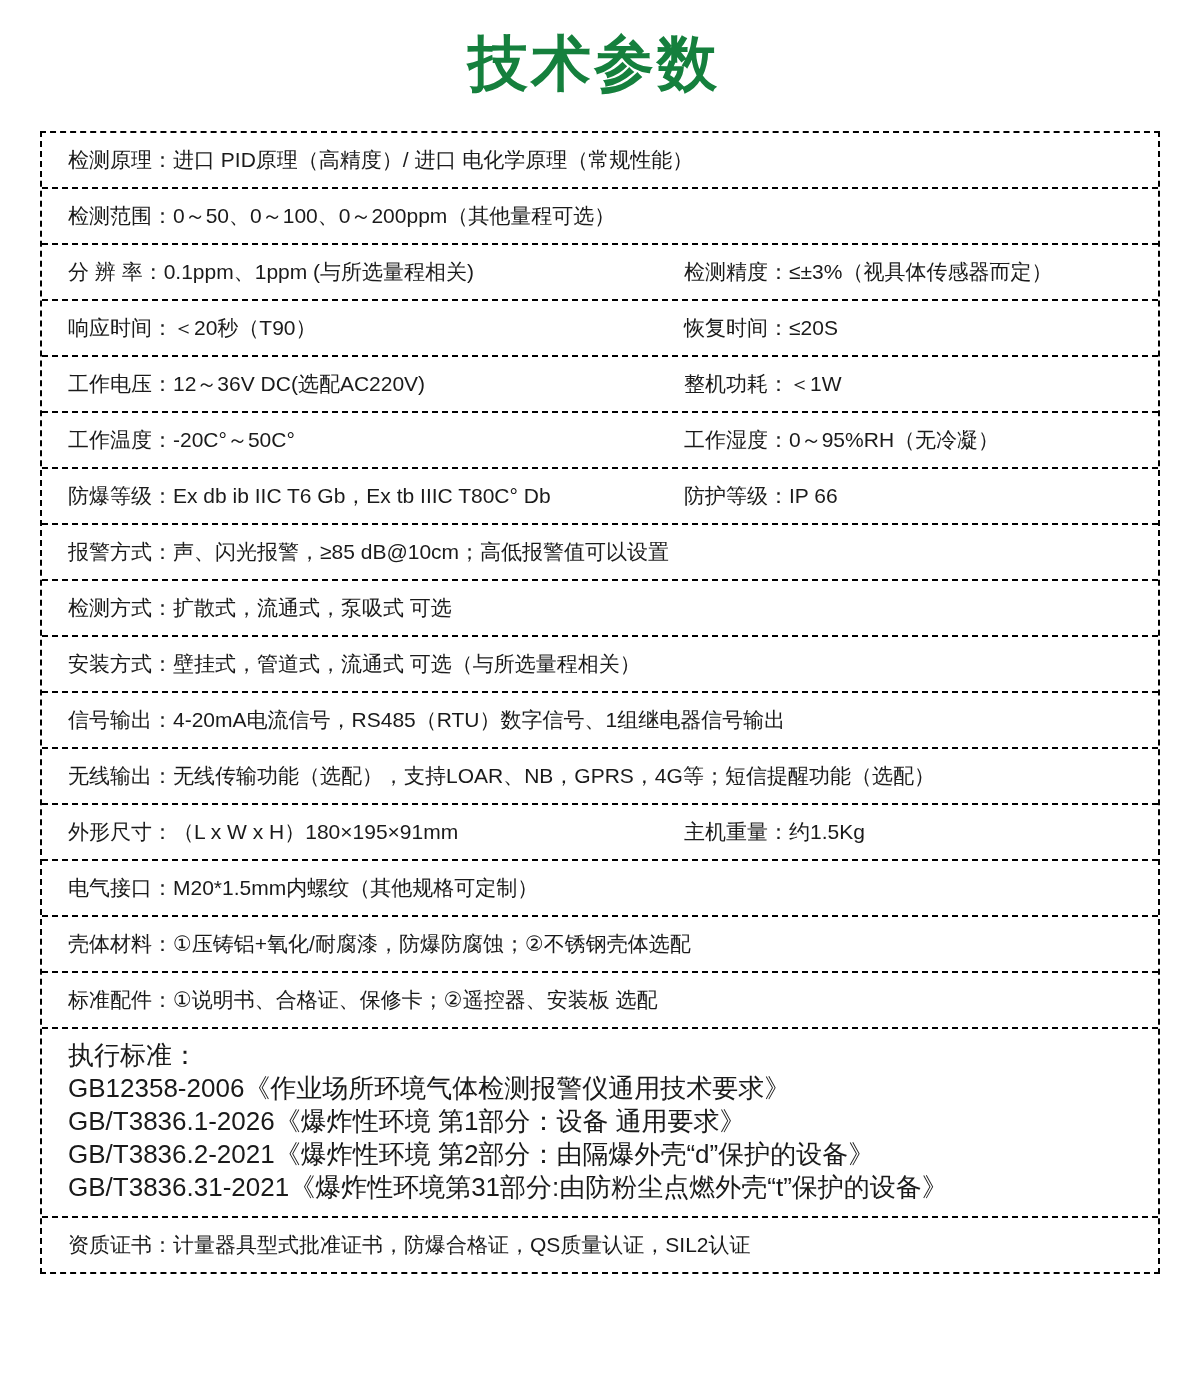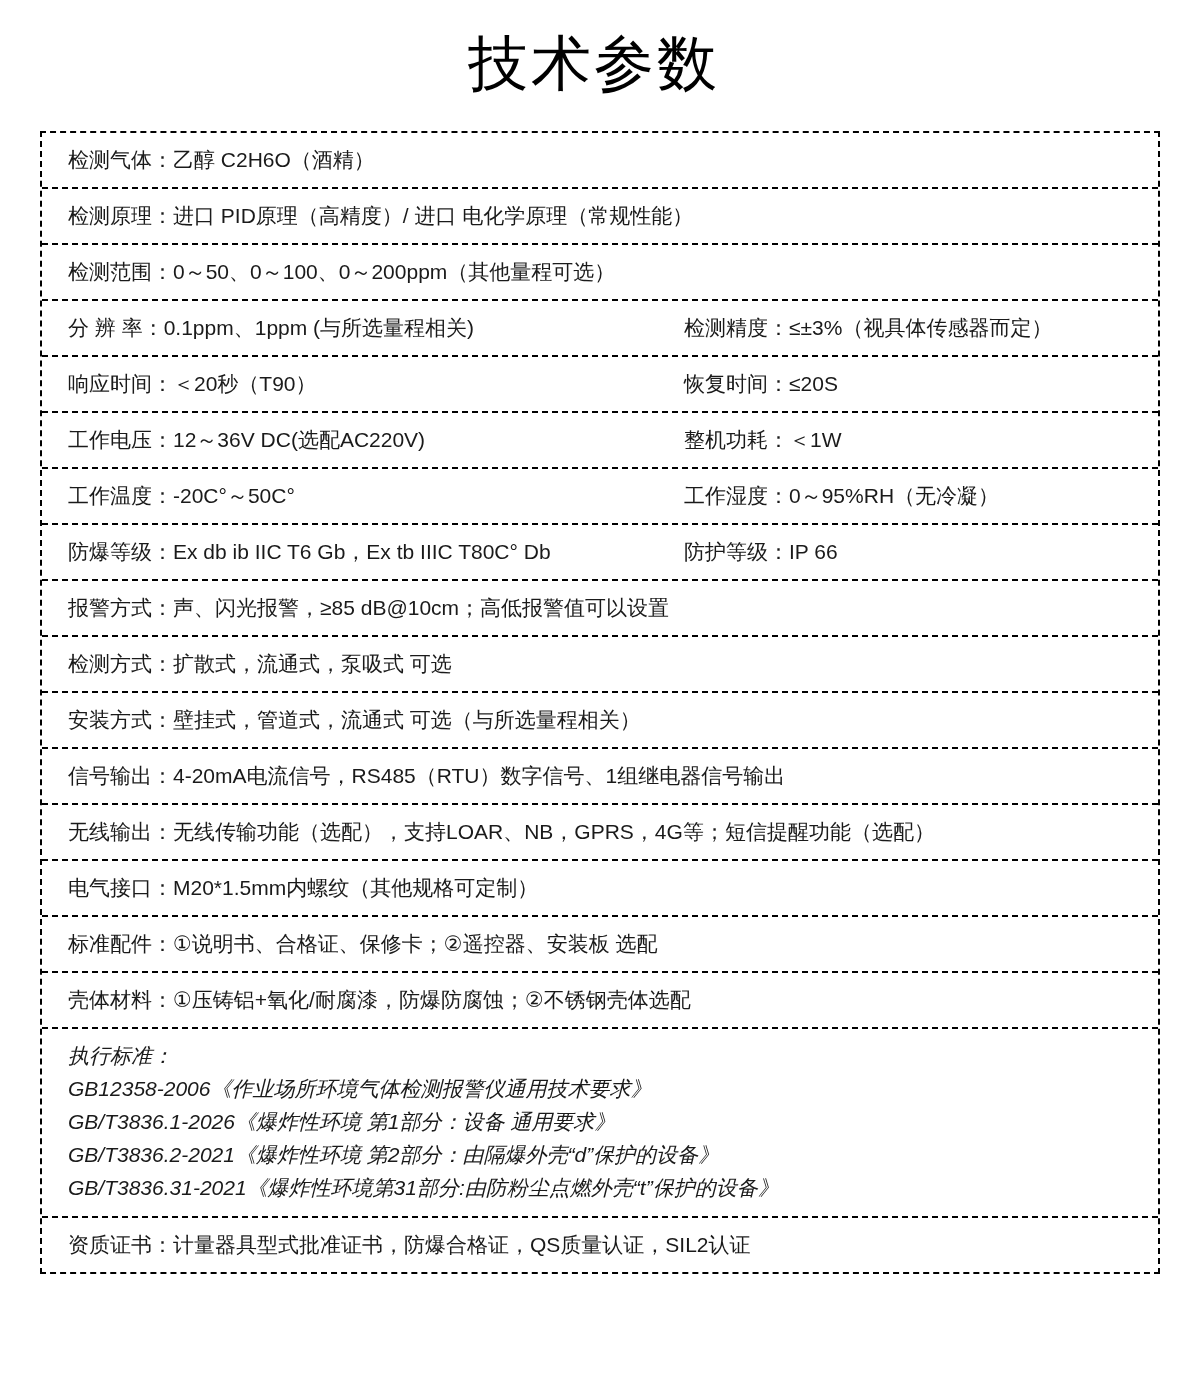--- a/index.html
+++ b/index.html
@@ -3,49 +3,46 @@
 <meta charset="utf-8">
 <style>
   html,body{margin:0;padding:0;}
   body{
     width:1200px;height:1398px;background:#ffffff;
     font-family:"Liberation Sans","DejaVu Sans",sans-serif;
     color:#111111;
   }
   .page{width:1200px;height:1398px;overflow:hidden;}
   .title{
-    text-align:center;font-size:60px;font-weight:400;
-    margin:0;padding:24px 12px 26px 0;letter-spacing:3px;color:#000000;
+    text-align:center;font-size:60px;font-weight:700;
+    margin:0;padding:24px 12px 26px 0;letter-spacing:3px;color:#15803d;
   }
   .spec-table{
     margin:0 40px;border:2px dashed #000;background:#fff;
   }
   .row{
     display:flex;align-items:center;min-height:54px;
     border-bottom:2px dashed #000;
     font-size:21px;line-height:28px;color:#1a1a1a;
   }
   .row:last-child{border-bottom:none;}
   .cell{padding-left:26px;padding-right:10px;}
   .cell-left{flex:0 0 642px;width:642px;box-sizing:border-box;}
   .cell-right{flex:1 1 auto;padding-left:0;}
   .row-multi{display:block;padding:10px 10px 12px 0;}
-  .row-multi .line{padding-left:26px;line-height:33px;font-size:21px;color:#1a1a1a;font-style:italic;}
+  .row-multi .line{padding-left:26px;line-height:33px;font-size:26px;color:#1a1a1a;}
 </style>
 </head>
 <body>
 
 <div class="page">
   <h1 class="title">技术参数</h1>
 
   <div class="spec-table">
 
-    <div class="row">
-      <div class="cell">检测气体：乙醇 C2H6O（酒精）</div>
-    </div>
 
     <div class="row">
       <div class="cell">检测原理：进口 PID原理（高精度）/ 进口 电化学原理（常规性能）</div>
     </div>
 
     <div class="row">
       <div class="cell">检测范围：0～50、0～100、0～200ppm（其他量程可选）</div>
     </div>
 
     <div class="row">
@@ -86,31 +83,35 @@
     </div>
 
     <div class="row">
       <div class="cell">信号输出：4-20mA电流信号，RS485（RTU）数字信号、1组继电器信号输出</div>
     </div>
 
     <div class="row">
       <div class="cell">无线输出：无线传输功能（选配），支持LOAR、NB，GPRS，4G等；短信提醒功能（选配）</div>
     </div>
 
+    <div class="row">
+      <div class="cell cell-left">外形尺寸：（L x W x H）180×195×91mm</div>
+      <div class="cell cell-right">主机重量：约1.5Kg</div>
+    </div>
 
     <div class="row">
       <div class="cell">电气接口：M20*1.5mm内螺纹（其他规格可定制）</div>
     </div>
 
     <div class="row">
-      <div class="cell">标准配件：①说明书、合格证、保修卡；②遥控器、安装板 选配</div>
+      <div class="cell">壳体材料：①压铸铝+氧化/耐腐漆，防爆防腐蚀；②不锈钢壳体选配</div>
     </div>
 
     <div class="row">
-      <div class="cell">壳体材料：①压铸铝+氧化/耐腐漆，防爆防腐蚀；②不锈钢壳体选配</div>
+      <div class="cell">标准配件：①说明书、合格证、保修卡；②遥控器、安装板 选配</div>
     </div>
 
     <div class="row row-multi">
       <div class="line">执行标准：</div>
       <div class="line">GB12358-2006《作业场所环境气体检测报警仪通用技术要求》</div>
       <div class="line">GB/T3836.1-2026《爆炸性环境 第1部分：设备 通用要求》</div>
       <div class="line">GB/T3836.2-2021《爆炸性环境 第2部分：由隔爆外壳“d”保护的设备》</div>
       <div class="line">GB/T3836.31-2021《爆炸性环境第31部分:由防粉尘点燃外壳“t”保护的设备》</div>
     </div>
 

